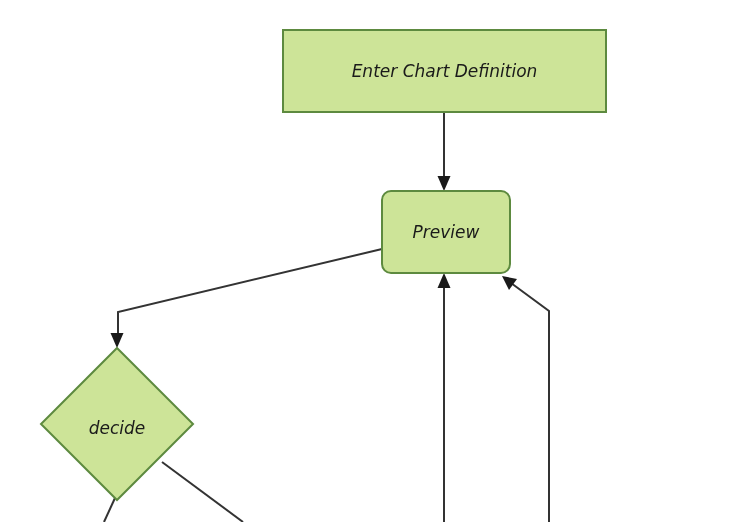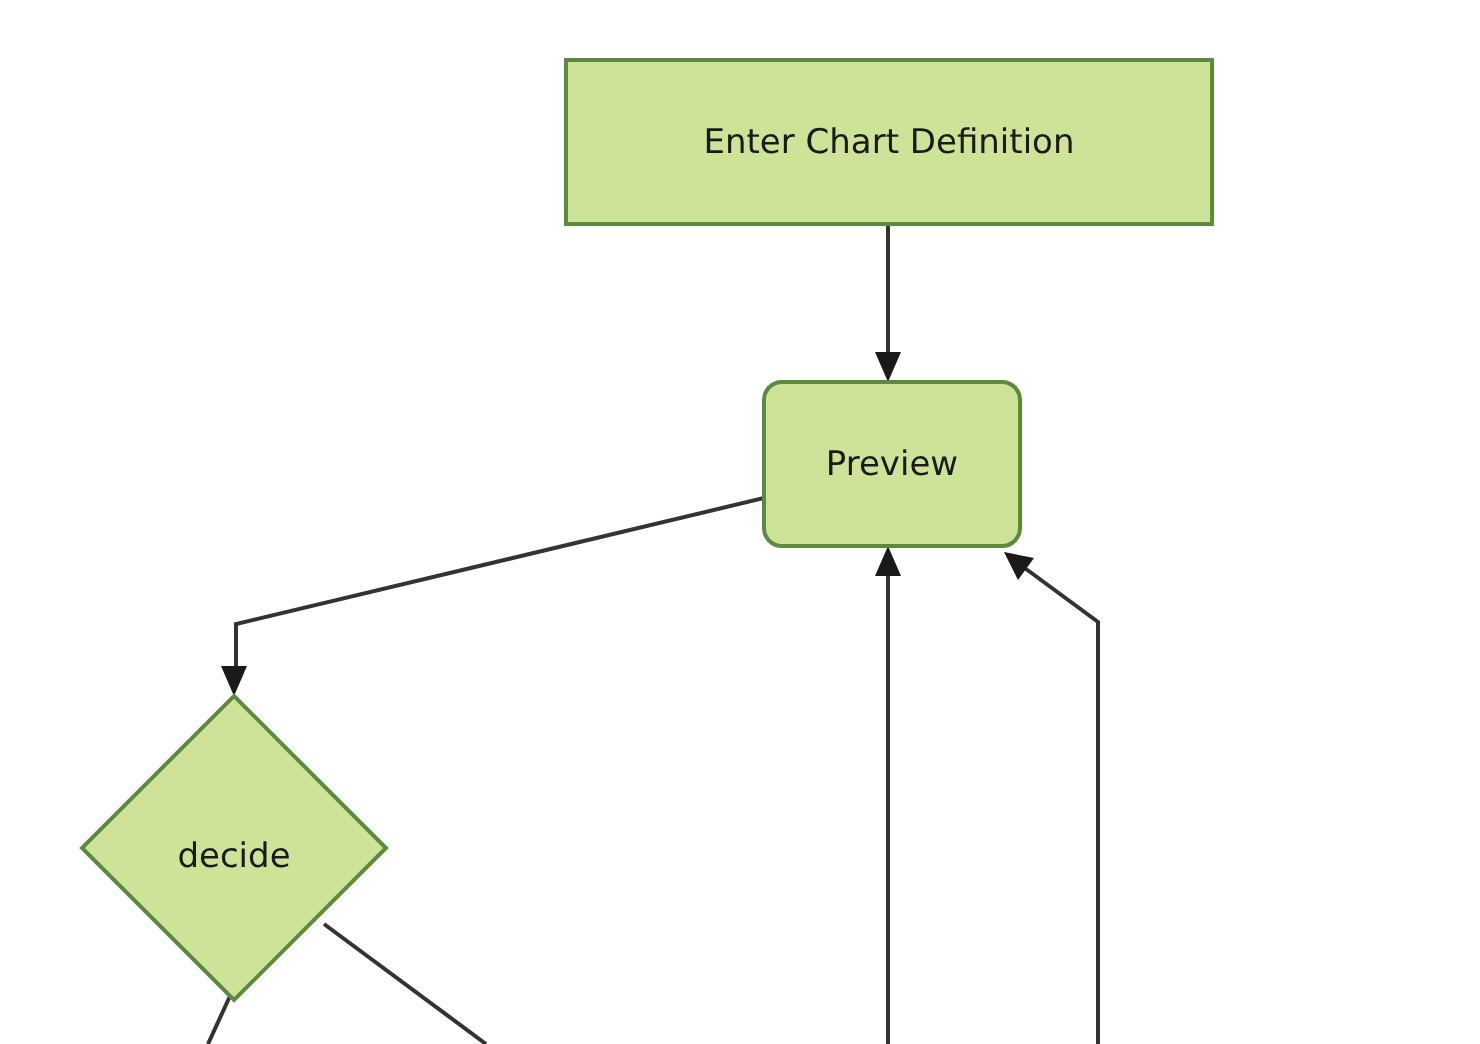--- a/index.html
+++ b/index.html
@@ -12,20 +12,21 @@
     width: 740px;
     height: 522px;
     overflow: hidden;
     font-family: "DejaVu Sans", "Liberation Sans", sans-serif;
   }
   #diagram-root {
     position: relative;
     width: 740px;
     height: 522px;
     background: #ffffff;
+    font-style: italic;
   }
   svg#flowchart-svg {
     position: absolute;
     top: 0;
     left: 0;
     width: 740px;
     height: 522px;
     display: block;
   }
   .node-shape {

